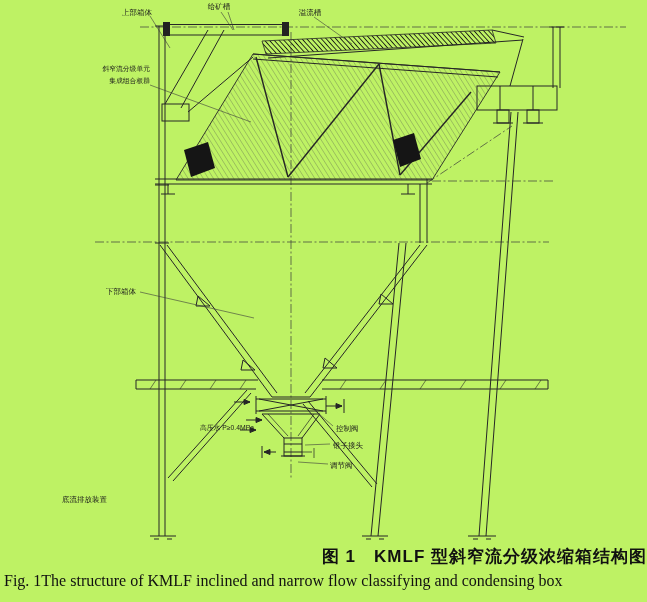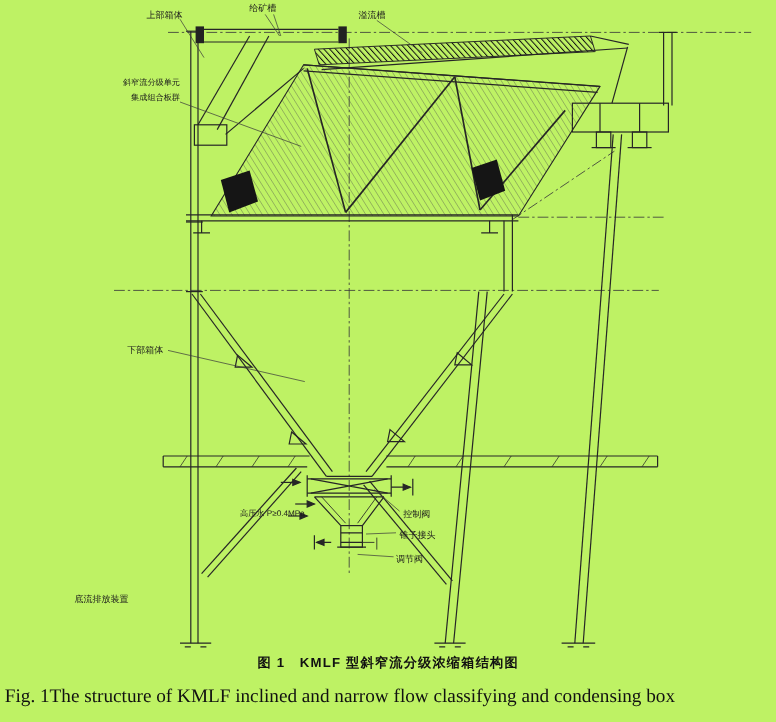--- a/index.html
+++ b/index.html
@@ -13,22 +13,22 @@
   .drawing{position:absolute;left:0;top:0;width:647px;height:545px;}
   svg{display:block;}
   svg text{
     font-family:"Liberation Sans",sans-serif;
     fill:#1b1b1b;
   }
   .lbl{font-size:7.5px;}
   .lbl-sm{font-size:6.8px;}
   .caption-zh{
     position:absolute;left:0;top:545px;width:647px;
-    text-align:center;
-    font-size:11px;font-weight:bold;color:#111;
+    text-align:right;
+    font-size:17px;font-weight:bold;color:#111;
     letter-spacing:1px;
     font-family:"Liberation Sans",sans-serif;
   }
   .caption-en{
     position:absolute;left:0;top:572px;width:647px;
     font-size:16px;color:#111;
     font-family:"Liberation Serif",serif;
     white-space:nowrap;
     padding-left:4px;
   }

